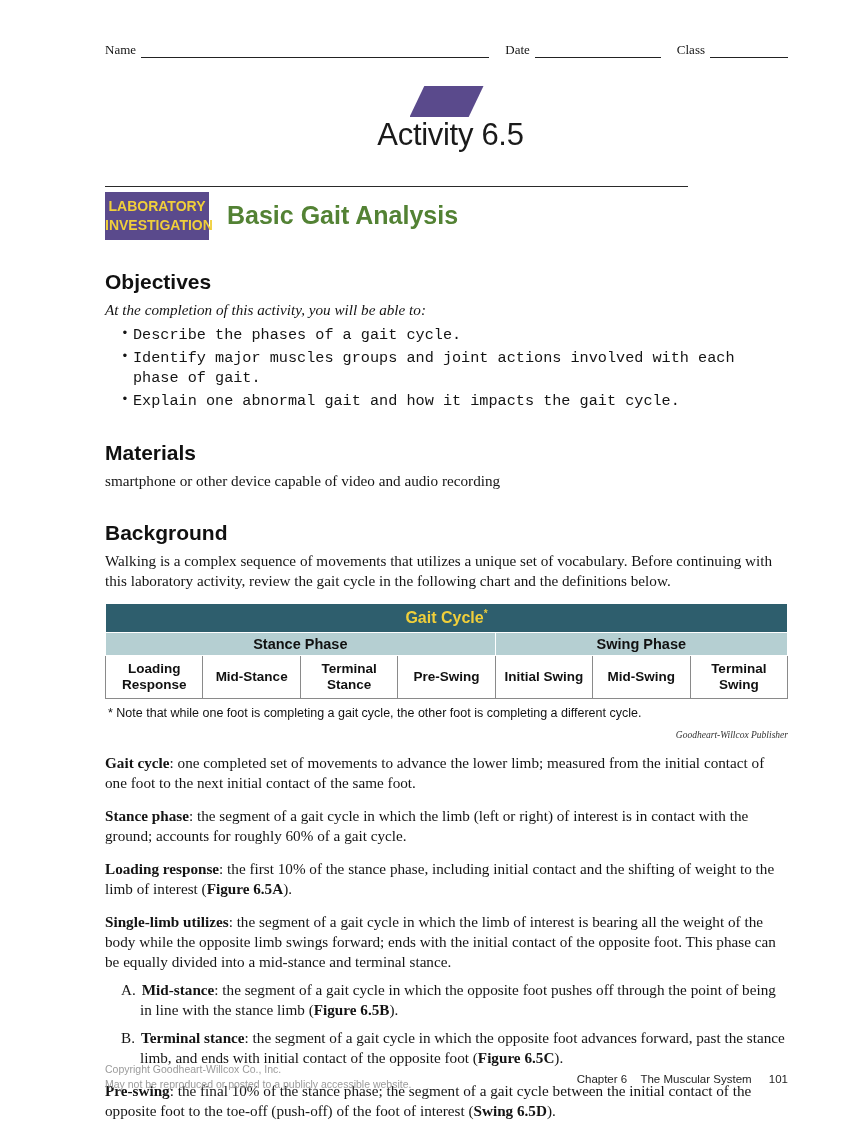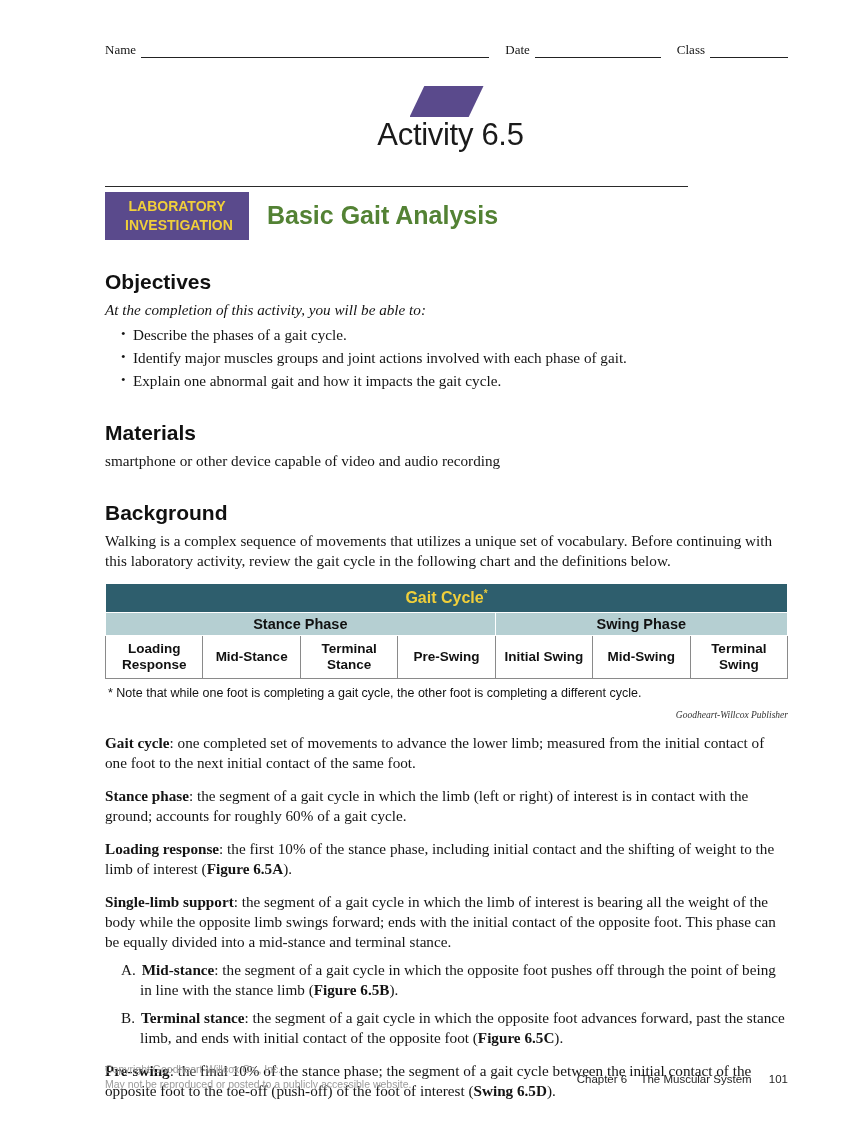--- a/index.html
+++ b/index.html
@@ -59,21 +59,21 @@
   
   .lab-row { display: flex; align-items: center; margin-top: 5px; }
   .badge {
     background: var(--purple, #5a4a8c);
     color: var(--yellow, #f0cf3a);
     font-family: "Liberation Sans", sans-serif;
     font-weight: 700;
     font-size: 14px;
     line-height: 1.35;
     text-align: center;
-    padding: 5px 20px;
+    padding: 5px 0;
     width: 104px;
   }
   .subtitle {
     font-family: "Liberation Sans", sans-serif;
     font-weight: 700;
     font-size: 25px;
     color: var(--green, #538234);
     margin: 0 0 0 18px;
   }
 
@@ -82,21 +82,21 @@
     font-family: "Liberation Sans", sans-serif;
     font-weight: 700;
     font-size: 21px;
     color: #111;
     margin: 30px 0 6px 0;
   }
   .body-text { font-size: 15.2px; line-height: 1.32; margin: 0; }
   .italic { font-style: italic; }
 
   ul.objectives { list-style: none; margin: 5px 0 0 0; padding: 0 0 0 28px; }
-  ul.objectives li { position: relative; font-size: 15.2px; line-height: 1.32; margin-bottom: 3px; }
+  ul.objectives li { position: relative; font-size: 15.2px; line-height: 1.32; margin-bottom: 3px; font-family: Liberation Mono, monospace; }
   ul.objectives li::before {
     content: "\2022";
     position: absolute;
     left: -12px;
     top: 0;
     font-size: 13px;
   }
 
   
   table.gait {
@@ -259,21 +259,21 @@
 
     <p class="footnote">* Note that while one foot is completing a gait cycle, the other foot is completing a different cycle.</p>
     <p class="credit">Goodheart-Willcox Publisher</p>
 
     <p class="def"><b>Gait cycle</b><span>: one completed set of movements to advance the lower limb; measured from the initial contact of one foot to the next initial contact of the same foot.</span><b></b><span></span></p>
 
     <p class="def"><b>Stance phase</b><span>: the segment of a gait cycle in which the limb (left or right) of interest is in contact with the ground; accounts for roughly 60% of a gait cycle.</span><b></b><span></span></p>
 
     <p class="def"><b>Loading response</b><span>: the first 10% of the stance phase, including initial contact and the shifting of weight to the limb of interest (</span><b>Figure 6.5A</b><span>).</span></p>
 
-    <p class="def"><b>Single-limb support</b><span>: the segment of a gait cycle in which the limb of interest is bearing all the weight of the body while the opposite limb swings forward; ends with the initial contact of the opposite foot. This phase can be equally divided into a mid-stance and terminal stance.</span><b></b><span></span></p>
+    <p class="def"><b>Single-limb utilizes</b><span>: the segment of a gait cycle in which the limb of interest is bearing all the weight of the body while the opposite limb swings forward; ends with the initial contact of the opposite foot. This phase can be equally divided into a mid-stance and terminal stance.</span><b></b><span></span></p>
 
     <p class="def listed"><span class="list-label">A.</span><b>Mid-stance</b><span>: the segment of a gait cycle in which the opposite foot pushes off through the point of being in line with the stance limb (</span><b>Figure 6.5B</b><span>).</span></p>
 
     <p class="def listed"><span class="list-label">B.</span><b>Terminal stance</b><span>: the segment of a gait cycle in which the opposite foot advances forward, past the stance limb, and ends with initial contact of the opposite foot (</span><b>Figure 6.5C</b><span>).</span></p>
 
     <p class="def"><b>Pre-swing</b><span>: the final 10% of the stance phase; the segment of a gait cycle between the initial contact of the opposite foot to the toe-off (push-off) of the foot of interest (</span><b>Swing 6.5D</b><span>).</span></p>
 
   </div>
 
   <div class="footer-left">

